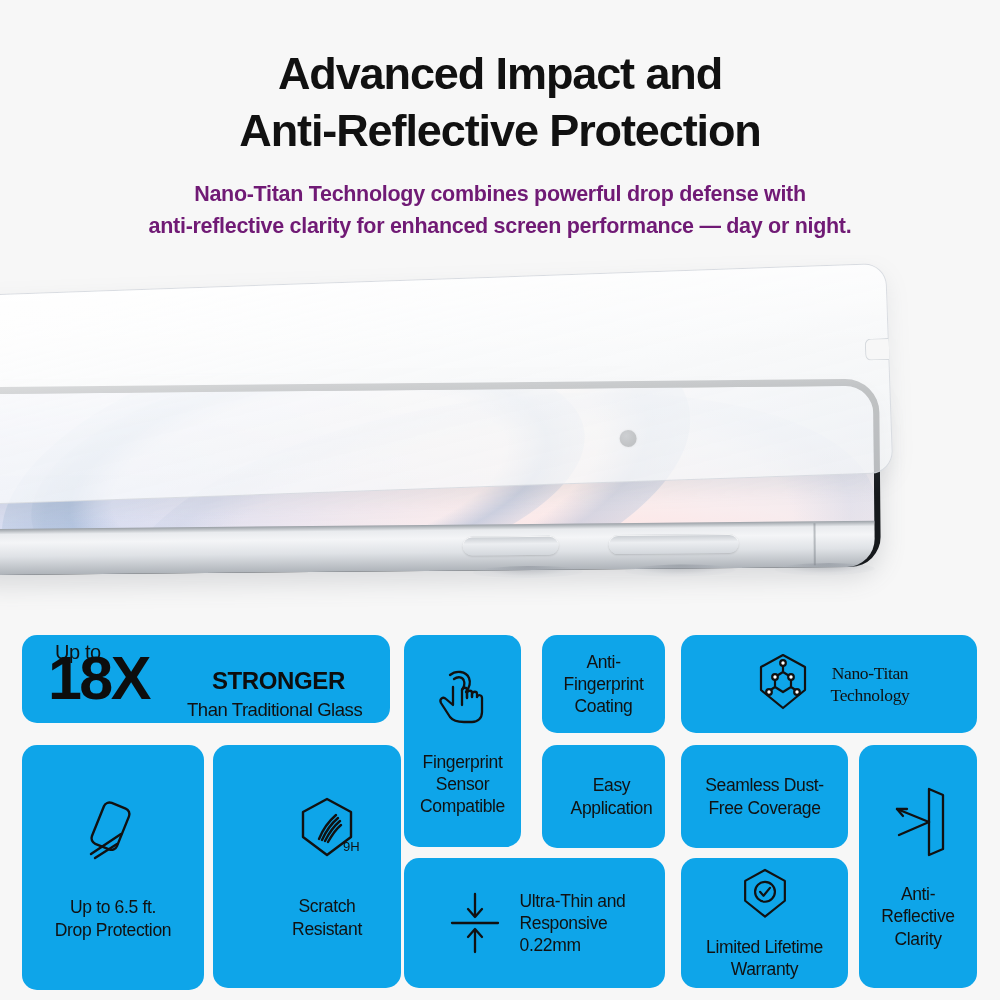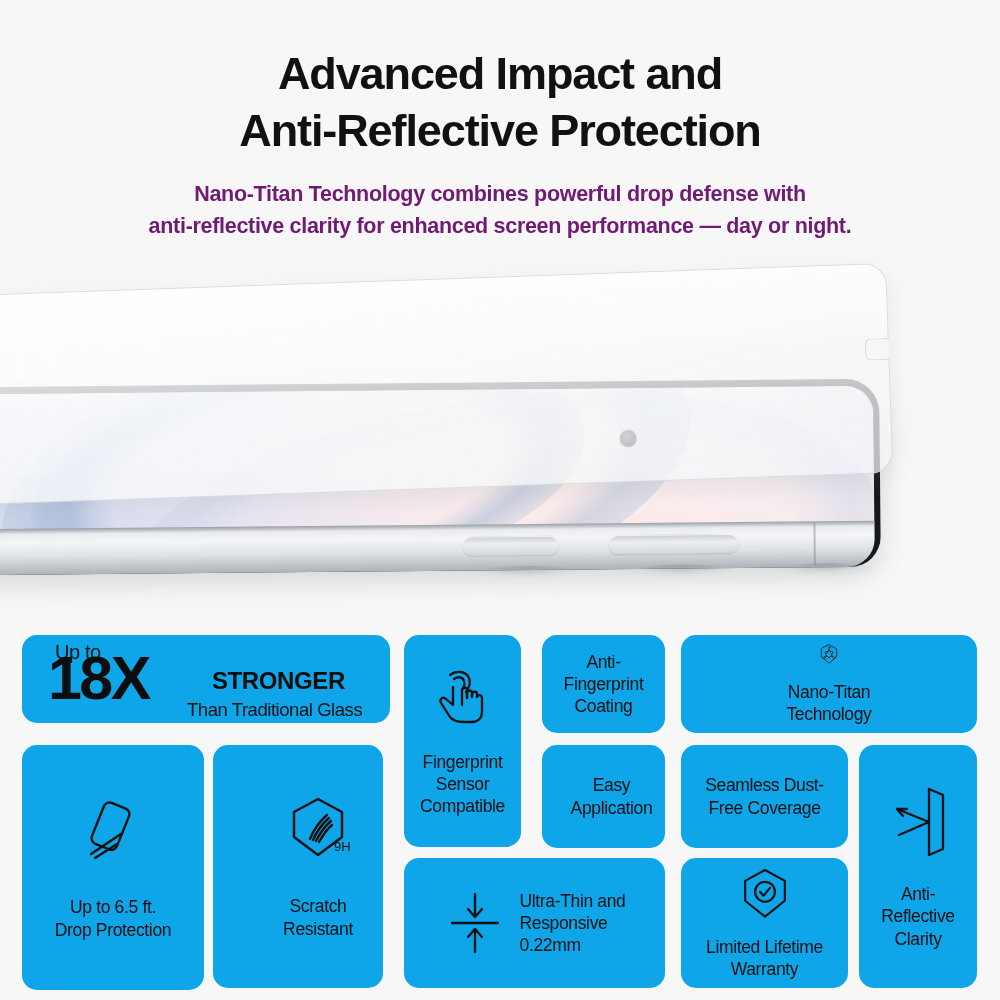--- a/index.html
+++ b/index.html
@@ -190,28 +190,28 @@
   .hero-stronger {
     position:absolute; left:190px; top:32px;
     font-size:24px; font-weight:bold; letter-spacing:-0.4px; color:#0d0d0d;
   }
   .hero-than {
     position:absolute; left:165px; top:64px;
     font-size:18.5px; letter-spacing:-0.45px; color:#111;
   }
 
   .badge-drop    { left:22px;  top:120px; width:182px; height:245px; }
-  .badge-scratch { left:213px; top:120px; width:170px; height:243px;padding-left:48px; }
+  .badge-scratch { left:213px; top:120px; width:188px; height:243px;padding-left:48px; }
   .badge-fps     { left:404px; top:10px;  width:117px; height:212px; }
   .badge-thin    { left:404px; top:233px; width:261px; height:130px;
                    flex-direction:row; gap:14px; }
   .badge-afp     { left:542px; top:10px;  width:123px; height:98px; }
   .badge-easy    { left:542px; top:120px; width:123px; height:103px;padding-left:24px; }
   .badge-nano    { left:681px; top:10px;  width:296px; height:98px;
-                   flex-direction:column; gap:14px; }
+                   flex-direction:row; gap:14px;font-family:Liberation Serif, serif; }
   .badge-dust    { left:681px; top:120px; width:167px; height:103px; }
   .badge-warr    { left:681px; top:233px; width:167px; height:130px; }
   .badge-arc     { left:859px; top:120px; width:118px; height:243px; }
 
   .lbl-thin { text-align:left; }
 </style>
 </head>
 <body>
 
 <div class="header">

